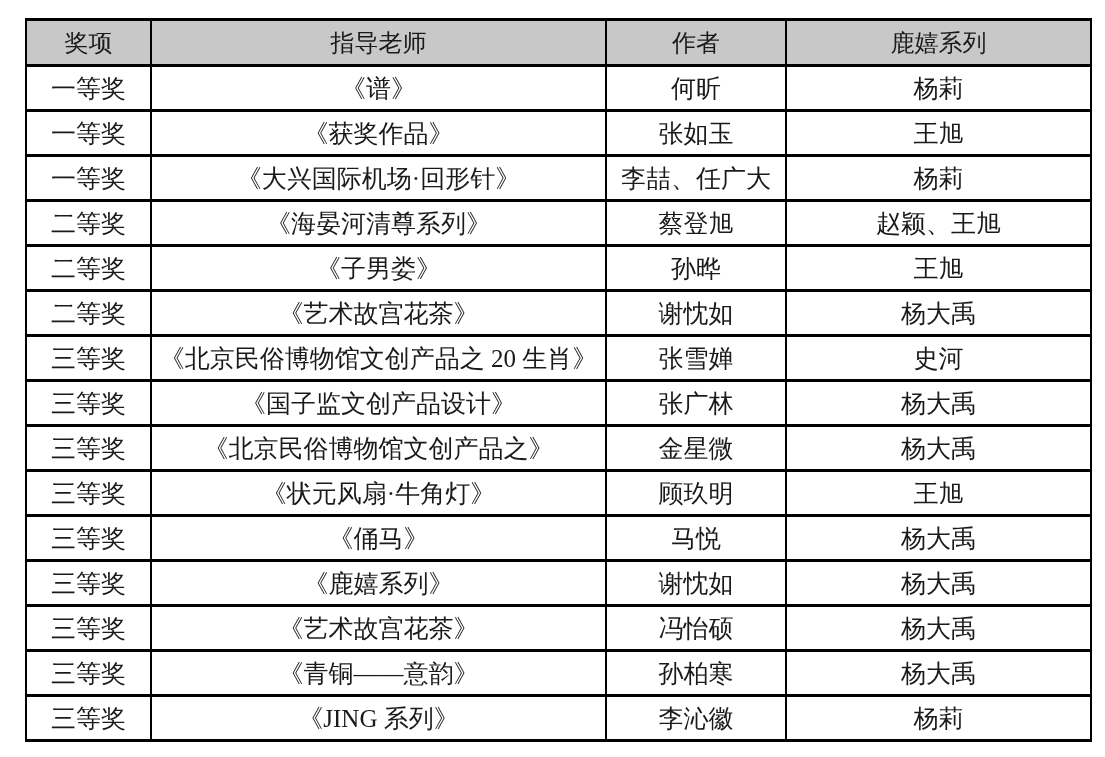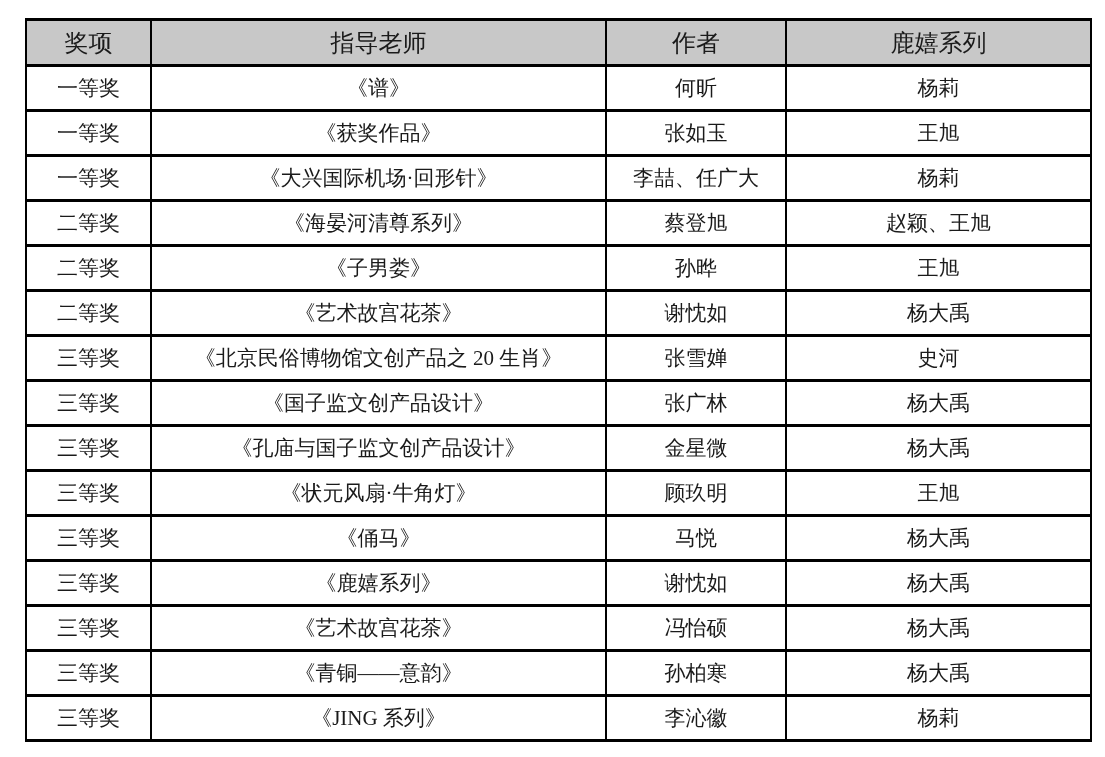--- a/index.html
+++ b/index.html
@@ -36,21 +36,21 @@
     overflow: hidden;
   }
   .awards-table thead tr { height: 46px; }
   .awards-table tbody tr { height: 45px; }
   .awards-table th {
     background: #c8c8c8;
     font-weight: normal;
     font-size: 24px;
   }
   .awards-table td {
-    font-size: 21px;
+    font-size: 25px;
   }
 </style>
 </head>
 <body>
 
 <table class="awards-table">
   <colgroup>
     <col class="c-award">
       <col class="c-work">
       <col class="c-author">
@@ -108,21 +108,21 @@
       <td>史河</td>
     </tr>
     <tr>
       <td>三等奖</td>
       <td>《国子监文创产品设计》</td>
       <td>张广林</td>
       <td>杨大禹</td>
     </tr>
     <tr>
       <td>三等奖</td>
-      <td>《孔庙与国子监文创产品设计》</td>
+      <td>《北京民俗博物馆文创产品之》</td>
       <td>金星微</td>
       <td>杨大禹</td>
     </tr>
     <tr>
       <td>三等奖</td>
       <td>《状元风扇·牛角灯》</td>
       <td>顾玖明</td>
       <td>王旭</td>
     </tr>
     <tr>

